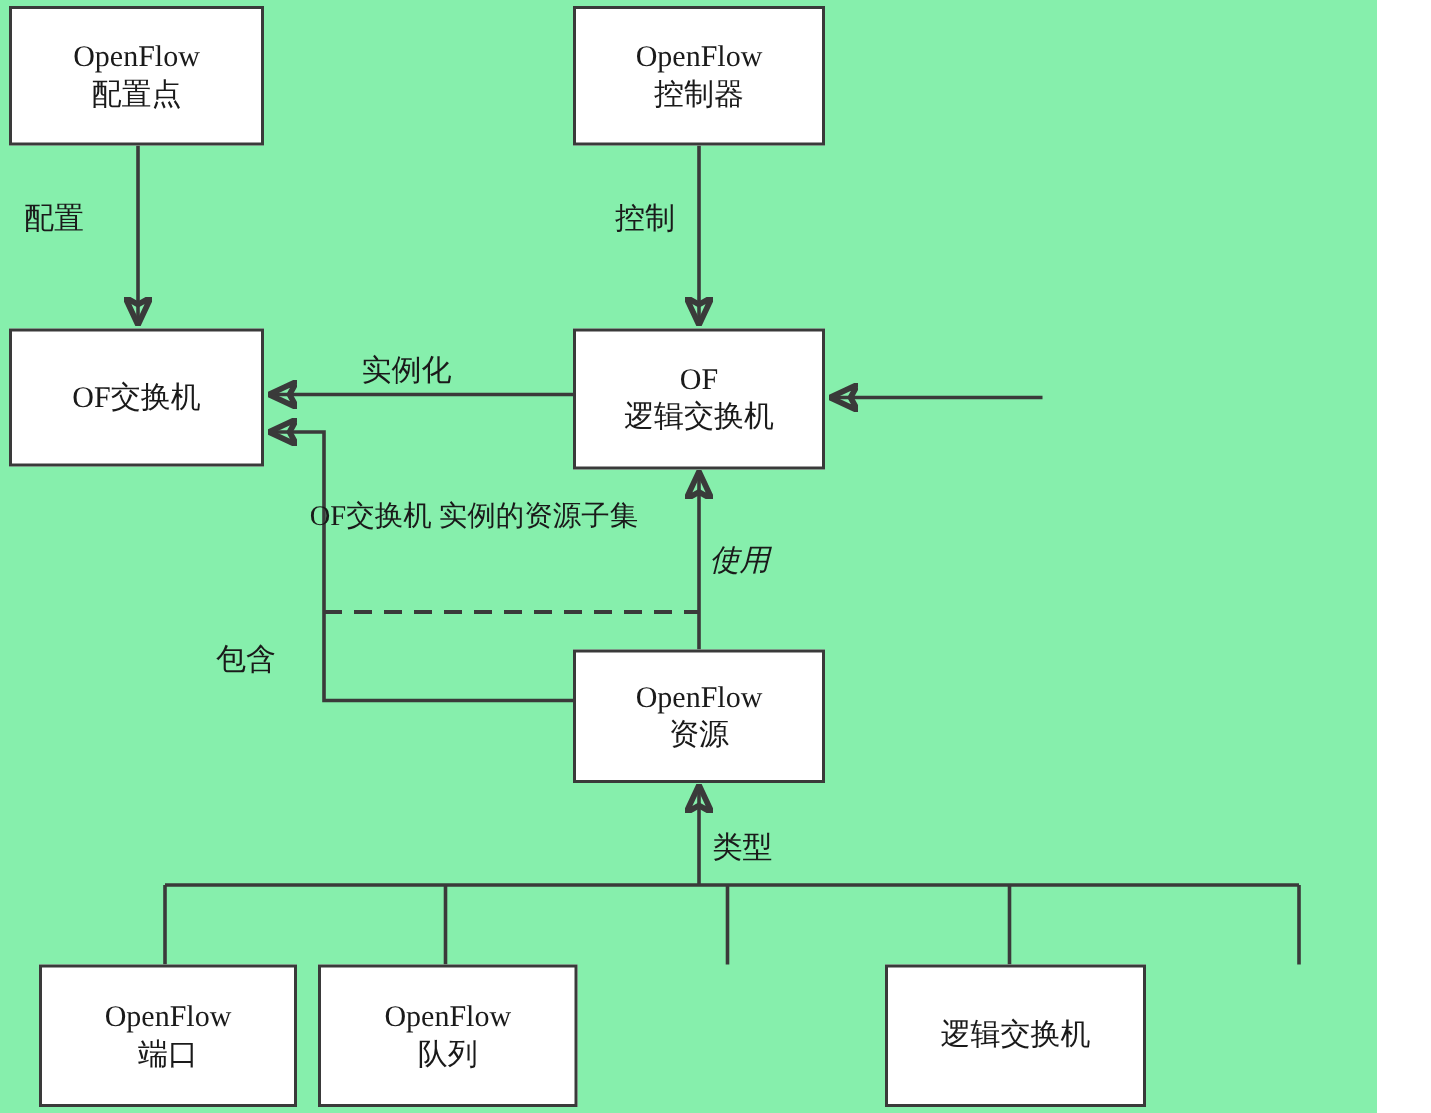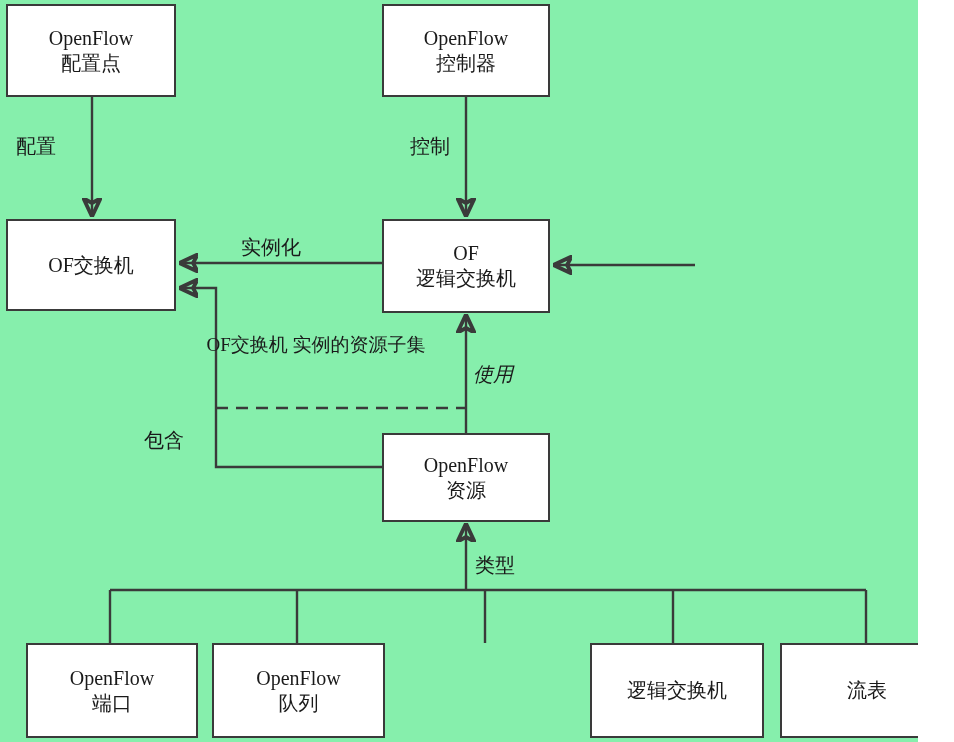--- a/index.html
+++ b/index.html
@@ -126,23 +126,20 @@
   <div class="node" style="left:212px;top:643px;width:173px;height:95px;">
     <span class="ln">OpenFlow</span>
     <span class="ln">队列</span>
   </div>
 
 
   <div class="node" style="left:590px;top:643px;width:174px;height:95px;">
     <span class="ln">逻辑交换机</span>
   </div>
 
-  <div class="node" style="left:780px;top:643px;width:174px;height:95px;">
-    <span class="ln">流表</span>
-  </div>
 
   <div class="edge-label" style="left:16px;top:134px;">配置</div>
 
   <div class="edge-label" style="left:410px;top:134px;">控制</div>
 
   <div class="edge-label" style="left:241px;top:235px;">实例化</div>
 
   <div class="edge-label" style="left:144px;top:428px;">包含</div>
 
   <div class="edge-label" style="left:473px;top:362px;font-style:italic;">使用</div>

